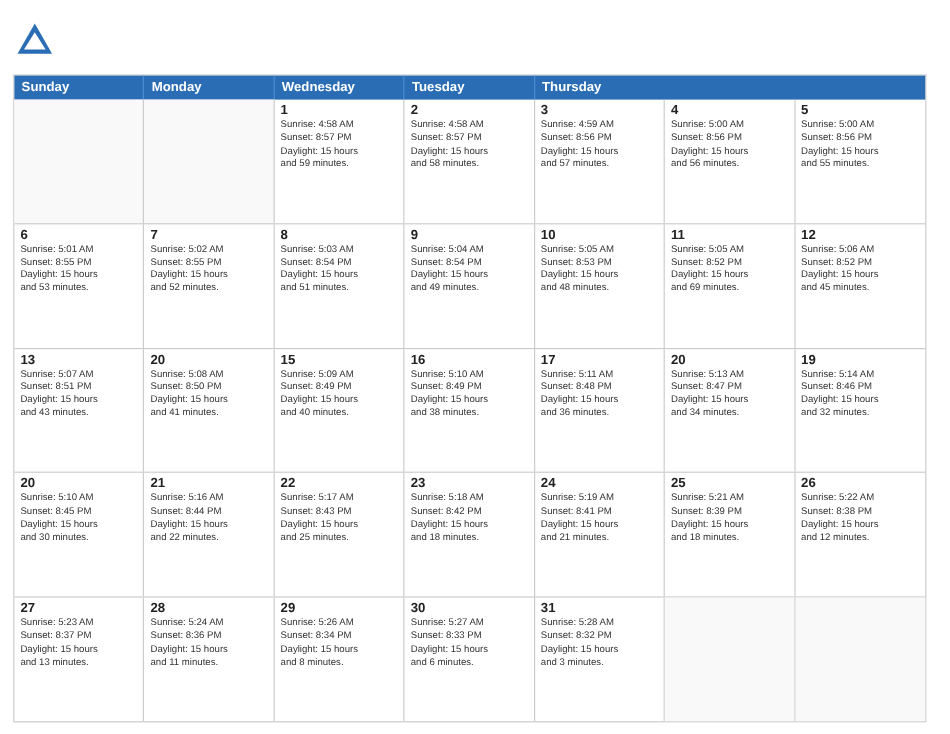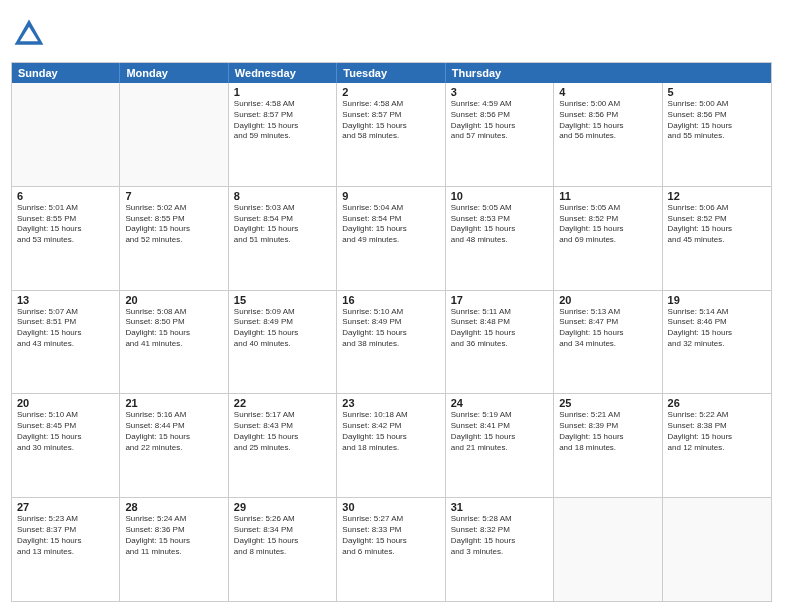--- a/index.html
+++ b/index.html
@@ -299,21 +299,21 @@
           </div>
           <div class="cal-cell">
             <span class="day-num">22</span>
             <span class="cell-line">Sunrise: 5:17 AM</span>
             <span class="cell-line">Sunset: 8:43 PM</span>
             <span class="cell-line">Daylight: 15 hours</span>
             <span class="cell-line">and 25 minutes.</span>
           </div>
           <div class="cal-cell">
             <span class="day-num">23</span>
-            <span class="cell-line">Sunrise: 10:18 AM</span>
+            <span class="cell-line">Sunrise: 5:18 AM</span>
             <span class="cell-line">Sunset: 8:42 PM</span>
             <span class="cell-line">Daylight: 15 hours</span>
             <span class="cell-line">and 18 minutes.</span>
           </div>
           <div class="cal-cell">
             <span class="day-num">24</span>
             <span class="cell-line">Sunrise: 5:19 AM</span>
             <span class="cell-line">Sunset: 8:41 PM</span>
             <span class="cell-line">Daylight: 15 hours</span>
             <span class="cell-line">and 21 minutes.</span>

